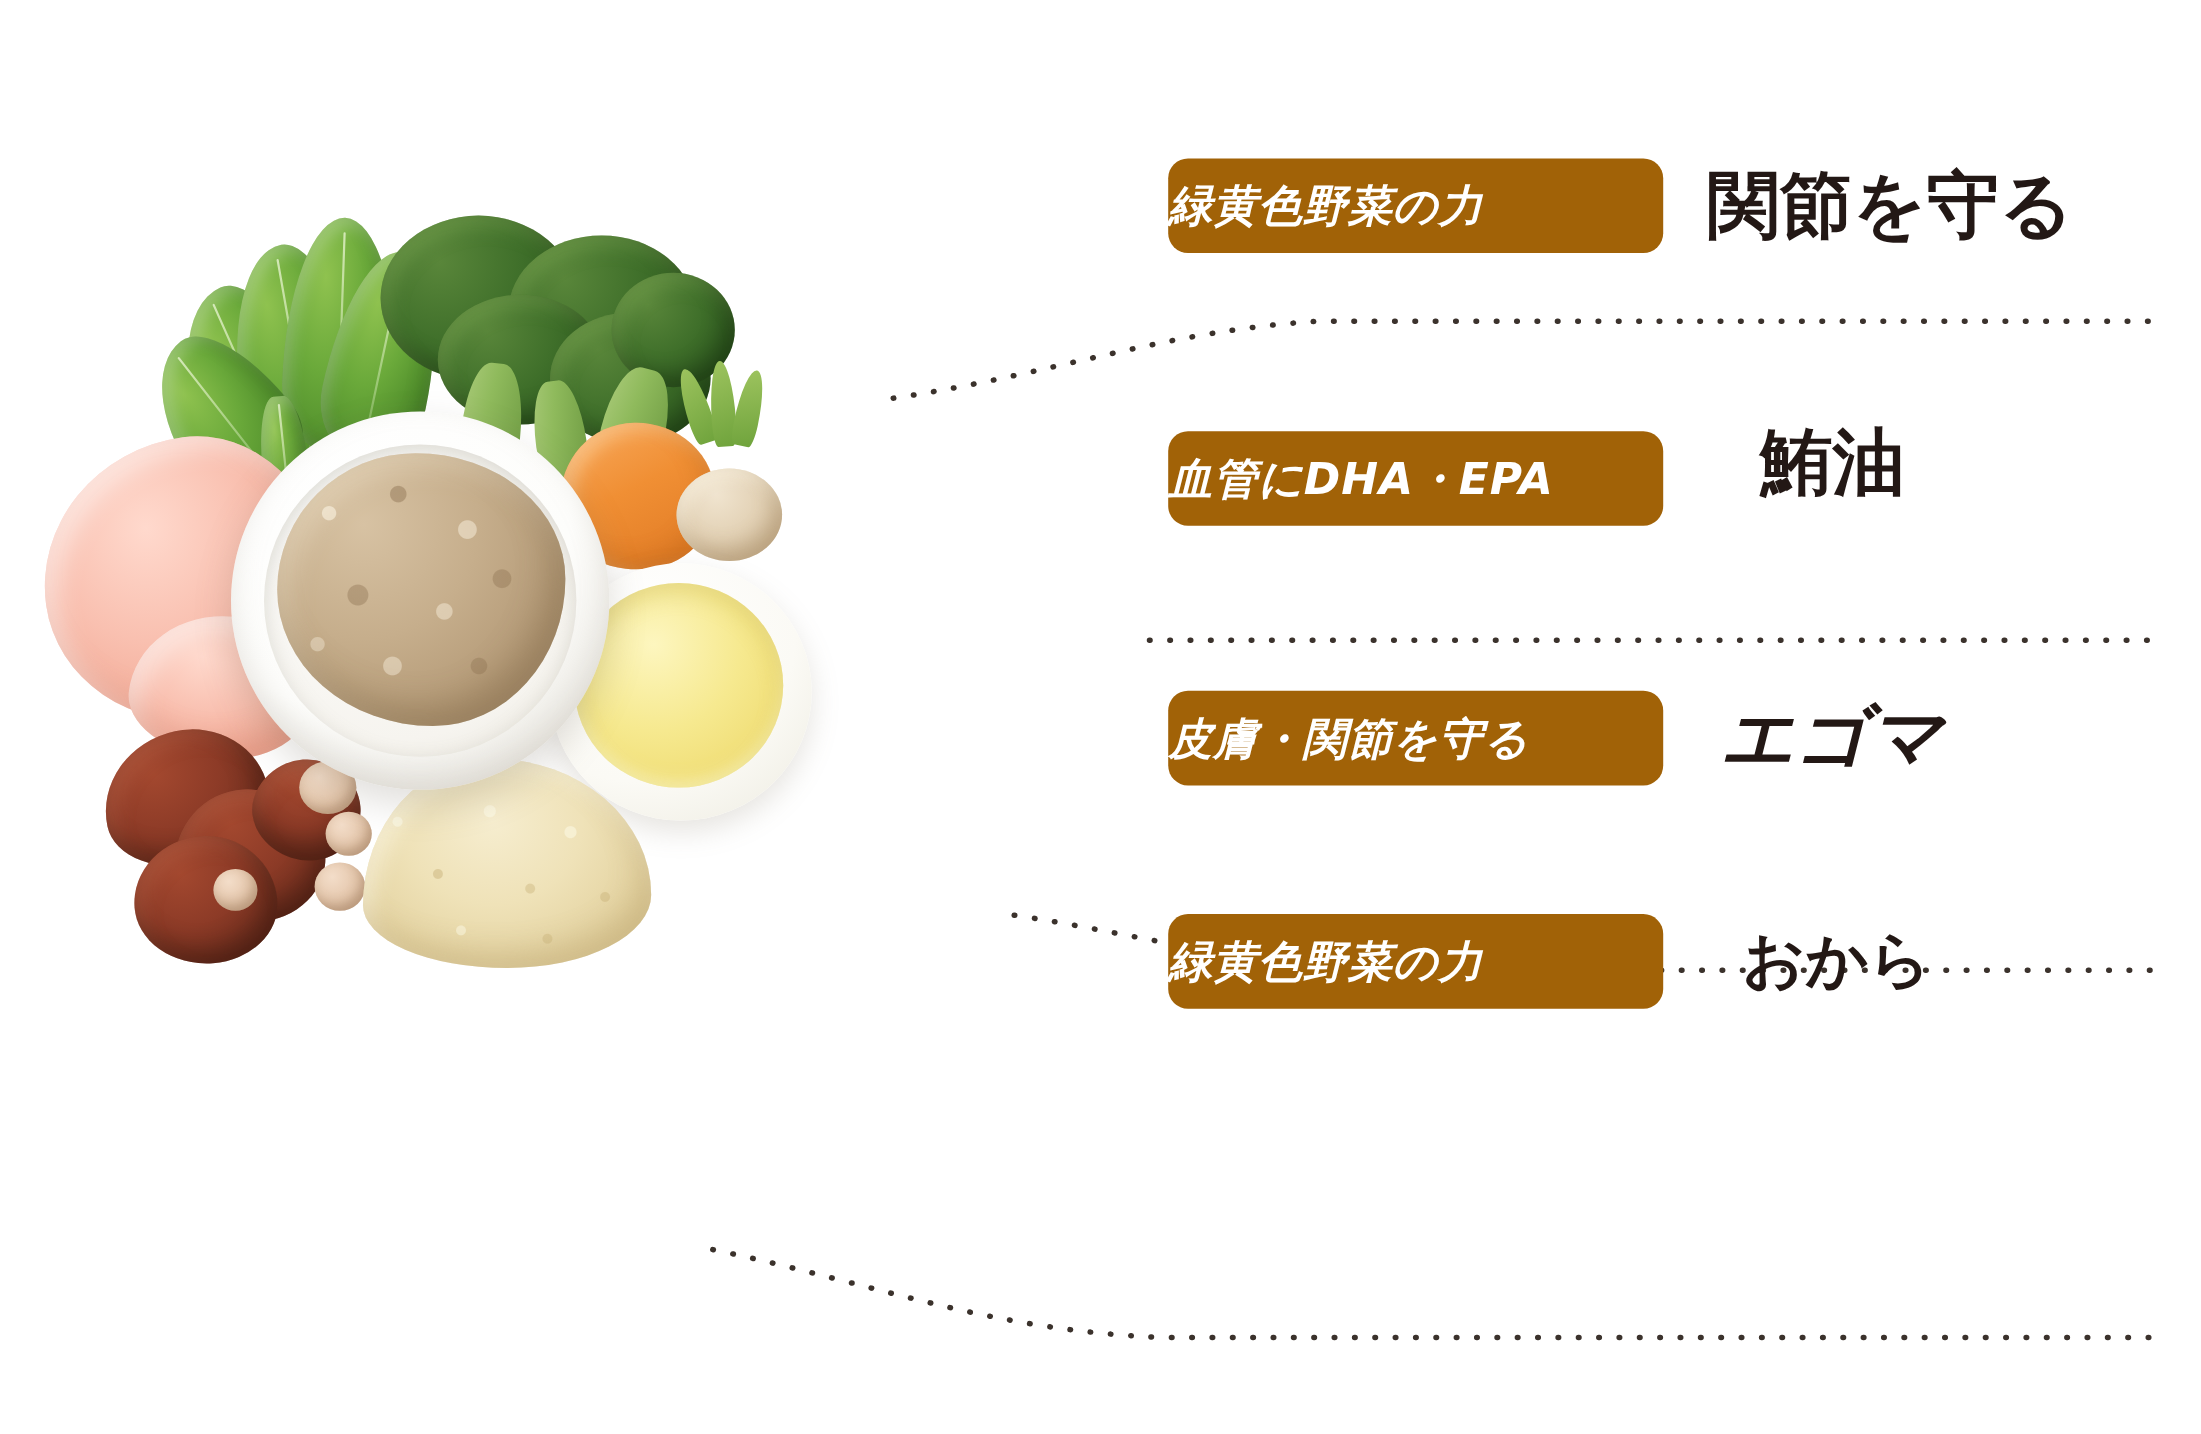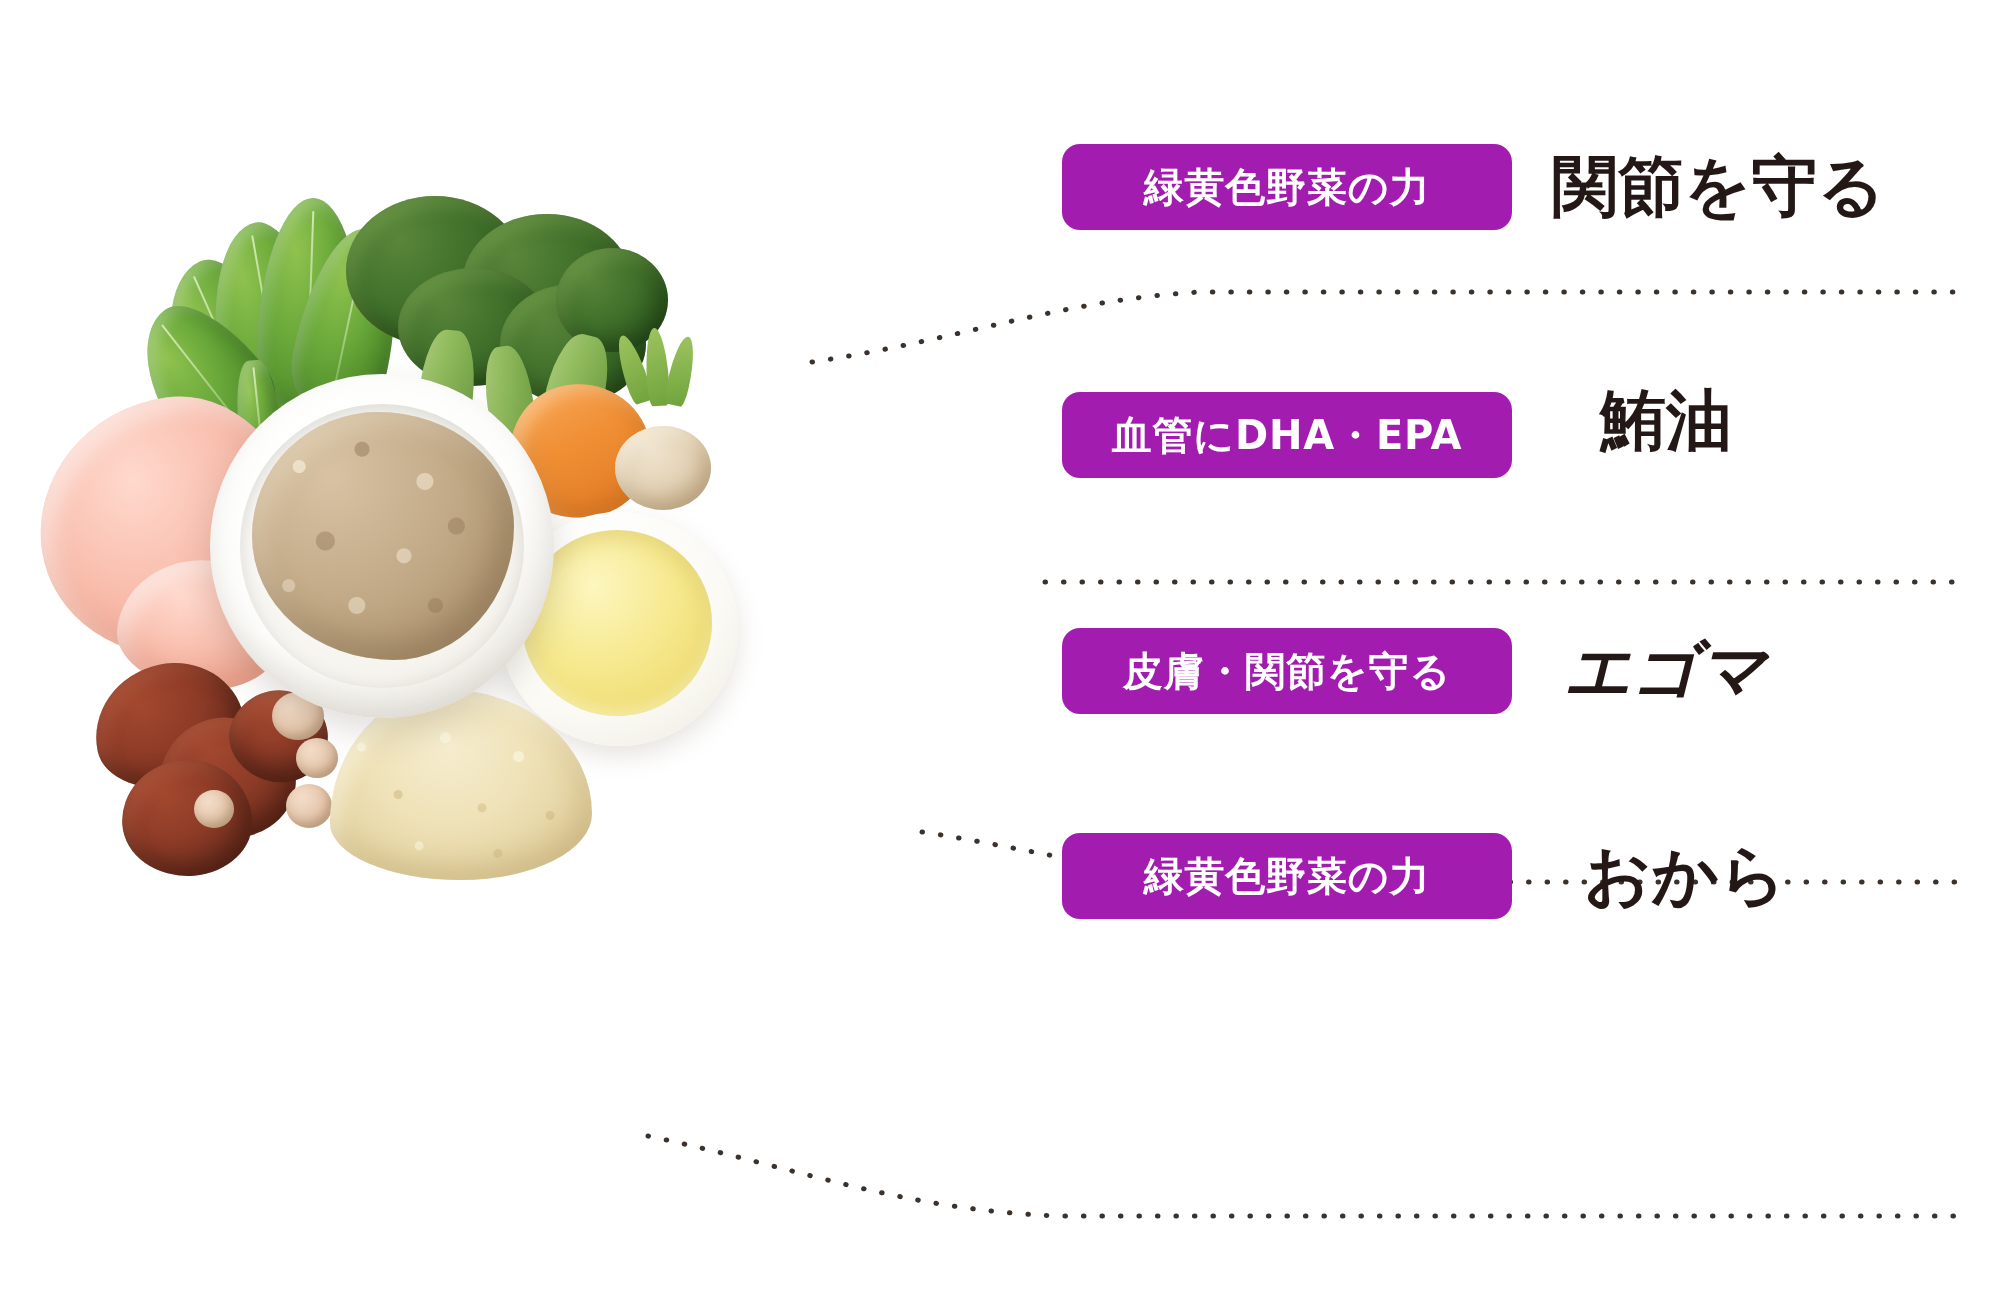--- a/index.html
+++ b/index.html
@@ -152,28 +152,29 @@
   
   .yeast{
     position:absolute;border-radius:50%;
     background:radial-gradient(circle at 38% 28%, #f0e4cf 0%, #e3d2b6 45%, #d2bd9c 80%, #c4ad8b 100%);
     box-shadow: inset -6px -10px 18px rgba(140,110,70,.35), inset 6px 8px 14px rgba(255,250,235,.55);
   }
 
   
   .row{position:absolute;display:flex;align-items:center;}
   .badge{
-    background:#a21caf;
+    background:#a16207;
     color:#ffffff;
     border-radius:18px;
-    display:flex;align-items:center;justify-content:center;
+    display:flex;align-items:center;justify-content:flex-start;
     font-weight:700;
     letter-spacing:.02em;
     white-space:nowrap;
     font-family:"DejaVu Sans","Liberation Sans",sans-serif;
+    font-style:italic;
   }
   .name{
     color:#231815;
     font-weight:700;
     white-space:nowrap;
     font-family:"DejaVu Serif","Liberation Serif",serif;
   }
 
   
   .leader{position:absolute;left:0;top:0;pointer-events:none;}
@@ -259,16 +260,16 @@
     <div class="badge" style="width:450px;height:86px;font-size:40px;">
       <span>皮膚・関節を守る</span>
     </div>
     <div class="name" style="margin-left:52px;font-size:66px;font-style:italic;">エゴマ</div>
   </div>
 
   <div class="row" style="left:1062px;top:831px;">
     <div class="badge" style="width:450px;height:86px;font-size:40px;">
       <span>緑黄色野菜の力</span>
     </div>
-    <div class="name" style="margin-left:72px;font-size:66px;">おから</div>
+    <div class="name" style="margin-left:72px;font-size:56px;">おから</div>
   </div>
 
 </div>
 
 </body></html>

